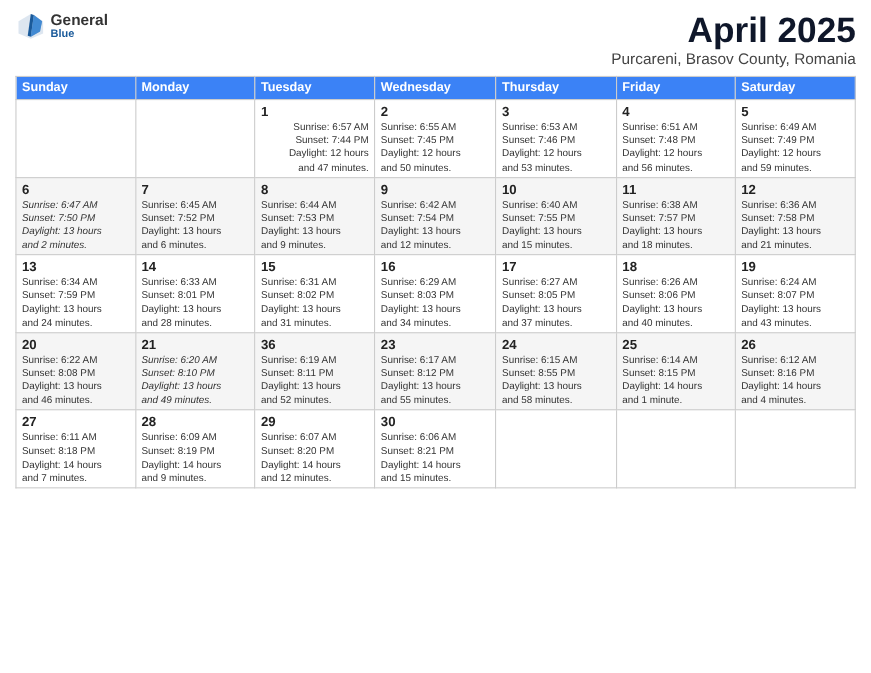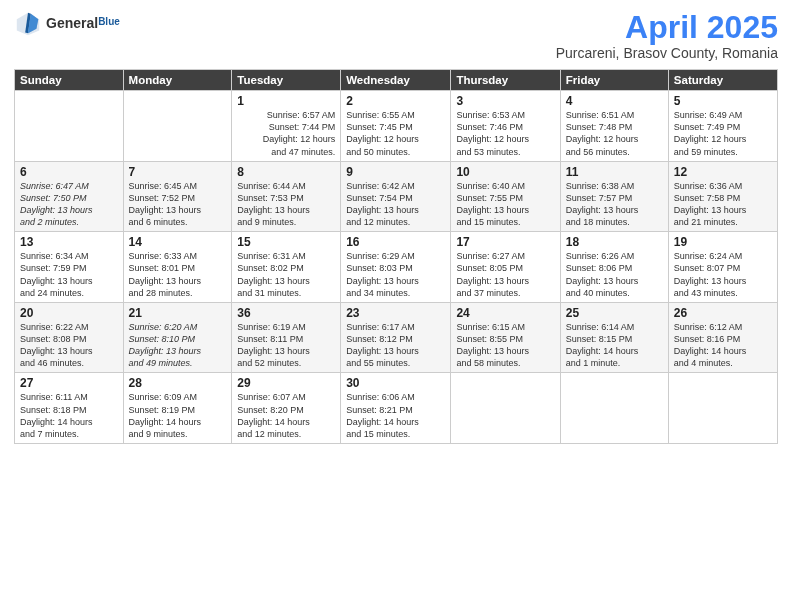--- a/index.html
+++ b/index.html
@@ -22,21 +22,21 @@
       align-items: flex-start;
       margin-bottom: 8px;
     }
     .logo {
       display: flex;
       align-items: center;
       gap: 4px;
     }
     .logo-text {
       display: flex;
-      flex-direction: row;
+      flex-direction: column;
       line-height: 1.1;
     }
     .logo-general {
       font-size: 14px;
       font-weight: bold;
       color: #333;
     }
     .logo-blue {
       font-size: 10px;
       font-weight: bold;
@@ -45,21 +45,21 @@
     .logo-icon {
       width: 28px;
       height: 28px;
     }
     .title-block {
       text-align: right;
     }
     .month-title {
       font-size: 32px;
       font-weight: bold;
-      color: #3b82f6;
+      color: #0f172a;
       line-height: 1.1;
     }
     .subtitle {
       font-size: 14px;
       color: #444;
     }
     .calendar {
       width: 100%;
       border-collapse: collapse;
       border: 1px solid #ccc;
@@ -97,21 +97,21 @@
     }
     .empty-cell {
       background: #f9f9f9;
     }
     tr:nth-child(even) td {
       background: #f5f5f5;
     }
     tr:nth-child(odd) td {
       background: #ffffff;
     }
-    .calendar thead tr th { background: #404040; margin-left: 46px; }
+    .calendar thead tr th { background: #3b82f6; margin-left: 46px; }
   </style>
 </head>
 <body>
 
 <div class="page">
   <div class="header">
     <div class="logo">
       <svg class="logo-icon" viewBox="0 0 30 30">
         <polygon points="15,3 27,10 27,22 15,27 3,22 3,10" fill="#1a5a9a" opacity="0.15"></polygon>
         <polygon points="18,4 26,10 24,20 15,25" fill="#1a5a9a" opacity="0.5"></polygon>

